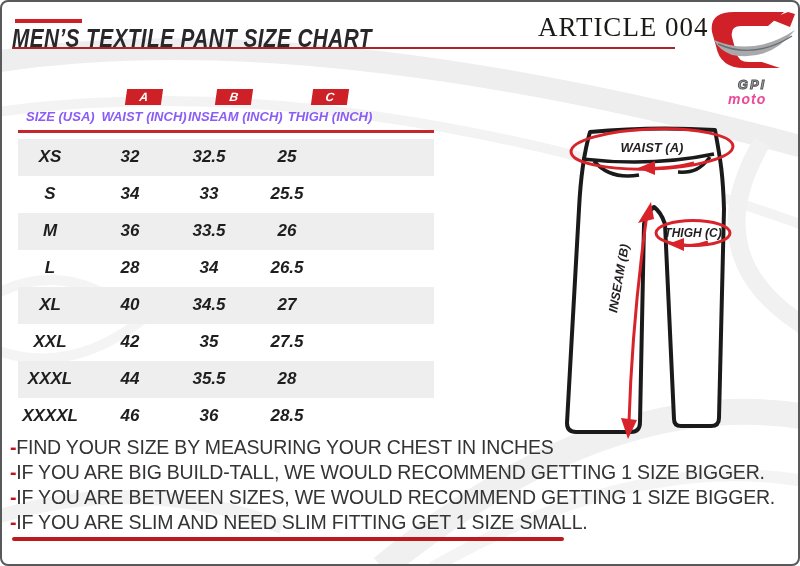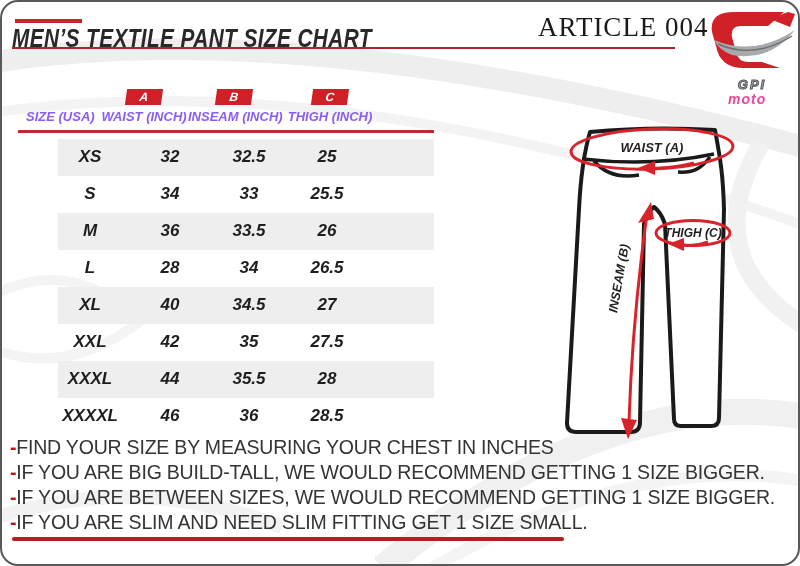--- a/index.html
+++ b/index.html
@@ -1,18 +1,18 @@
 <!DOCTYPE html>
 <html style="--red: #cd2127;"><head>
 <meta charset="utf-8">
 <style>
   html,body{margin:0;padding:0;background:#fff;}
   .page{
     position:relative;width:800px;height:566px;box-sizing:border-box;
-    border:2px solid #58595b;border-radius:18px;overflow:hidden;background:#fff;
+    border:2px solid #58595b;border-radius:8px;overflow:hidden;background:#fff;
     font-family:"Liberation Sans",sans-serif;color:#231f20;
   }
   .bg{position:absolute;left:0;top:0;}
 
   
   .accent-bar{position:absolute;left:13px;top:17px;width:67px;height:4px;background:var(--red,#cd2127);}
   .title{
     position:absolute;left:10px;top:21px;margin:0;
     font-size:26px;font-weight:bold;font-style:italic;color:#29272a;
     white-space:nowrap;letter-spacing:0.5px;
@@ -43,21 +43,21 @@
     display:flex;align-items:center;justify-content:center;
     color:#fff;font-weight:bold;font-style:italic;font-size:12px;
   }
   .col-head{
     font-size:13px;font-weight:bold;font-style:italic;color:#8b5cf6;
     text-align:center;height:18px;line-height:16px;white-space:nowrap;
   }
   .col-head.first{text-align:left;padding-left:8px;}
   .table-rule{height:2.5px;background:#c5262c;margin-top:3px;}
   .tbody{margin-top:6px;}
-  .trow{display:grid;grid-template-columns:60px 104px 54px 102px;height:37px;align-items:center;margin-left:40px;}
+  .trow{display:grid;grid-template-columns:60px 104px 54px 102px;height:37px;align-items:center;}
   .trow.alt{background:#eeeeee;}
   .tcell{
     text-align:center;font-size:17px;font-weight:bold;font-style:italic;color:#1f1d1e;white-space:nowrap;
   }
   .tcell.c0{padding-left:4px;}
 
   
   .pants{position:absolute;left:535px;top:112px;}
   .pants text{
     font-family:"Liberation Sans",sans-serif;font-weight:bold;font-style:italic;fill:#231f20;

